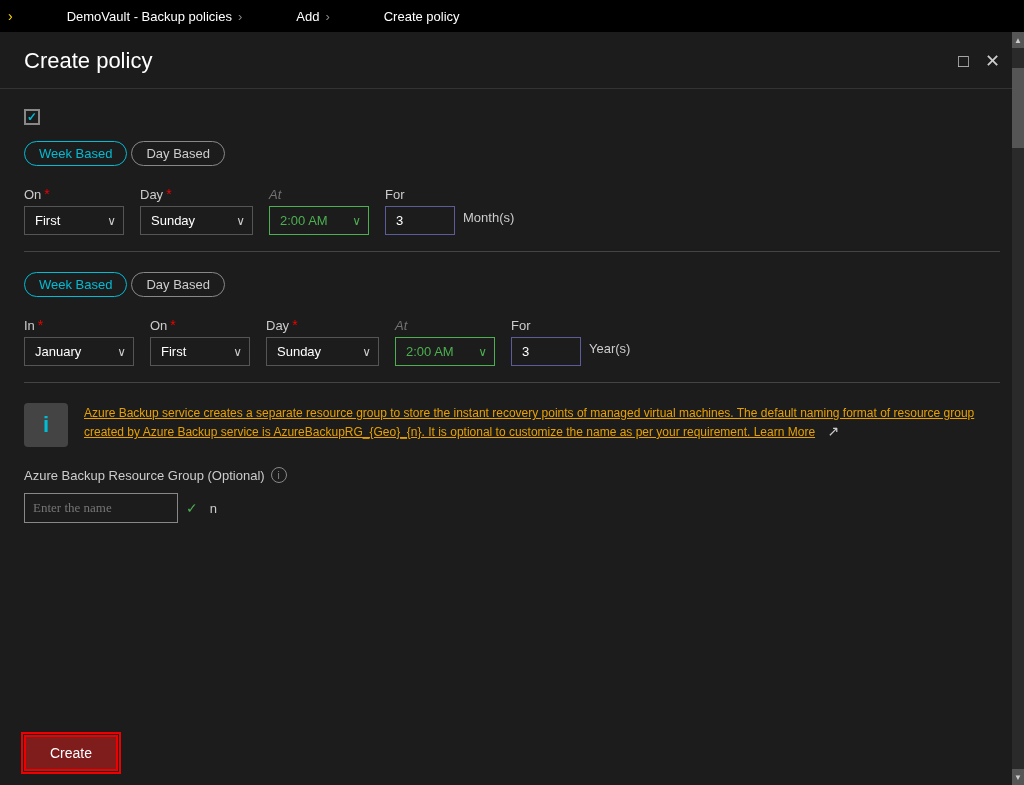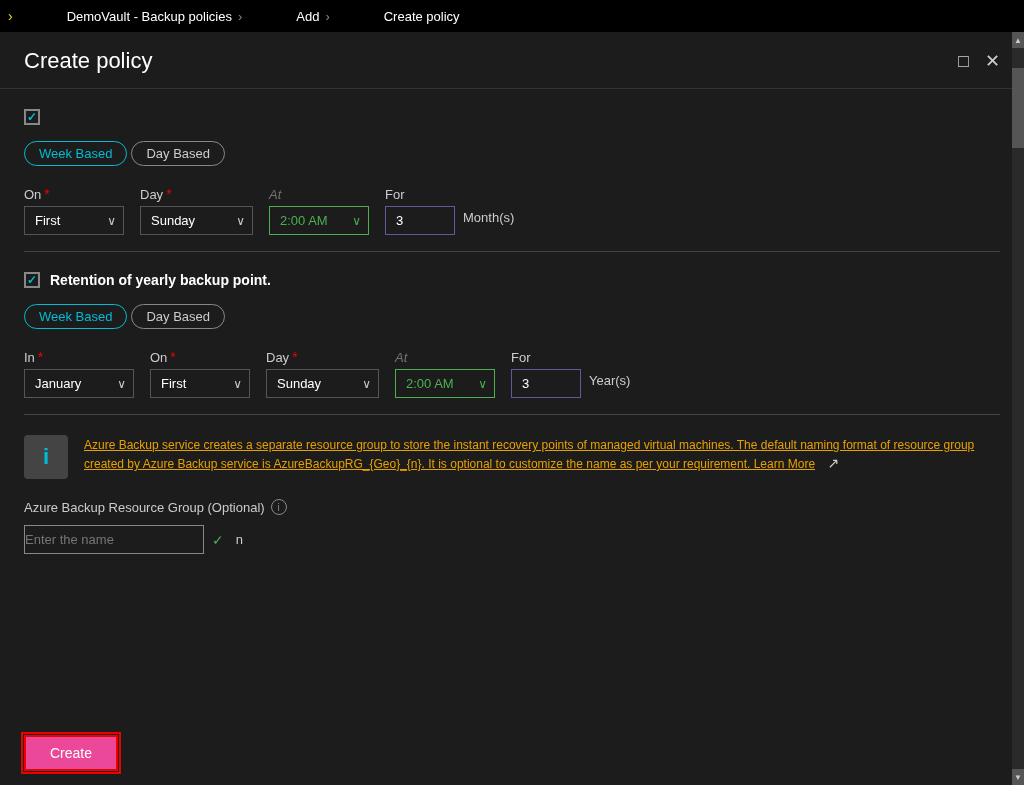--- a/index.html
+++ b/index.html
@@ -295,23 +295,24 @@
     }
     .resource-inputs {
       display: flex;
       align-items: center;
       gap: 4px;
     }
     .resource-input {
       background: transparent;
       border: 1px solid #888;
       color: #cccccc;
-      padding: 6px 0;
-      font-size: 13px;
-      width: 180px;
+      padding: 6px 8px;
+      font-size: 13px;
+      width: 154px;
+      font-family: Liberation Serif, serif;
     }
     .resource-check {
       color: #4caf50;
       font-size: 14px;
       padding: 0 4px;
     }
     .resource-n {
       color: #cccccc;
       font-size: 13px;
       padding: 0 4px;
@@ -328,21 +329,21 @@
     
     .bottom-bar {
       padding: 14px 24px;
       display: flex;
       align-items: center;
       gap: 12px;
       flex-shrink: 0;
       background: #1c1c1c;
     }
     .create-btn {
-      background: #ec4899;
+      background: #7f1d1d;
       border: 2px solid #e00;
       color: #ffffff;
       padding: 8px 24px;
       font-size: 14px;
       cursor: pointer;
       font-weight: 500;
       outline: 2px solid #e00;
       outline-offset: 1px;
     }
   </style>
@@ -436,24 +437,20 @@
           </div>
           <div style="display:flex;align-items:center;gap:8px;">
             <input class="for-input" type="text" value="3" style="">
             <span class="unit-label">Month(s)</span>
           </div>
         </div>
       </div>
     </div>
 
     <div class="section">
-      <div class="checkbox-row">
-        <div class="custom-checkbox checked"></div>
-        <span class="checkbox-label">Retention of yearly backup point.</span>
-      </div>
 
       <div class="toggle-group">
         <button class="toggle-btn active">Week Based</button>
         <button class="toggle-btn">Day Based</button>
       </div>
 
       <div class="form-row">
         <div class="form-group">
           <div class="form-label">
             <span>In</span>

